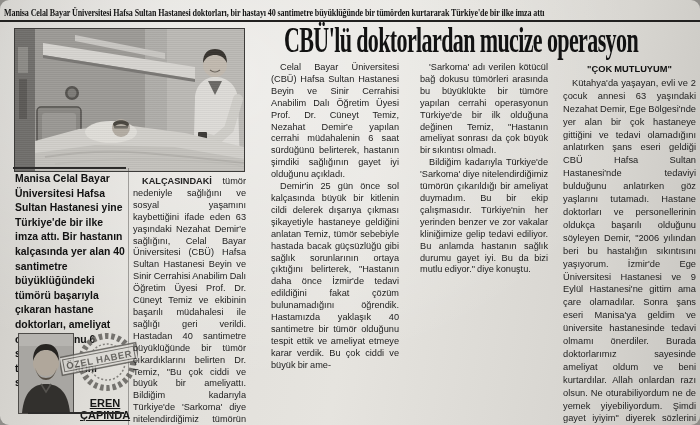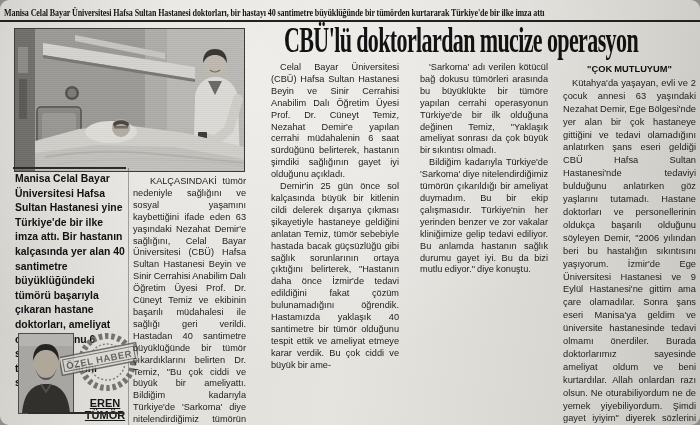--- a/index.html
+++ b/index.html
@@ -43,21 +43,21 @@
   
   .col{position:absolute;top:62px;height:366px;overflow:hidden;text-align:justify;
     font-size:9.2px;line-height:11.9px;color:#222;word-spacing:-0.4px;}
   .col p{margin:0;}
   .col p.ind{text-indent:9px;}
   .col .sub{text-align:center;font-weight:bold;color:#0f0f0f;margin:1px 0;}
   .col-a{left:133px;top:176px;width:113px;height:249px;}
   .col-b{left:271px;width:128px;}
   .col-c{left:420px;width:128px;}
   .col-d{left:563px;width:133px;font-size:9.3px;line-height:12.9px;}
-  .lead-word{font-weight:normal;margin-left:8px;}
+  .lead-word{font-weight:bold;}
 </style>
 </head>
 <body>
 
 <div class="page">
 
   <div class="kicker-wrap">
     <span class="kicker">Manisa Celal Bayar Üniversitesi Hafsa Sultan Hastanesi doktorları, bir hastayı 40 santimetre büyüklüğünde bir tümörden kurtararak Türkiye'de bir ilke imza attı</span>
   </div>
   <div class="kicker-rule"></div>
@@ -128,35 +128,35 @@
           <rect x="0" y="24" width="78" height="18" fill="#dbd9d4" stroke="#5a5854" stroke-width="1.5"></rect>
           <rect x="3" y="27" width="72" height="12" fill="none" stroke="#5a5854" stroke-width="1"></rect>
           <text x="39" y="37" text-anchor="middle" font-size="9.5" font-weight="bold" fill="#504e4a" letter-spacing="0.5" font-family="Liberation Sans, sans-serif">ÖZEL HABER</text>
         </g>
       </g>
     </svg>
   </div>
 
   <div class="reporter-name">
     <span>EREN</span>
-    <span>TÜMÖR</span>
+    <span>ÇAPINDA</span>
   </div>
   <div class="bottom-rule"></div>
 
   <div class="col col-a">
     <p class="ind"><span class="lead-word">KALÇASINDAKİ</span><span> tümör nedeniyle sağlığını ve sosyal yaşamını kaybettiğini ifade eden 63 yaşındaki Nezahat Demir'e sağlığını, Celal Bayar Üniversitesi (CBÜ) Hafsa Sultan Hastanesi Beyin ve Sinir Cerrahisi Anabilim Dalı Öğretim Üyesi Prof. Dr. Cüneyt Temiz ve ekibinin başarılı müdahalesi ile sağlığı geri verildi. Hastadan 40 santimetre büyüklüğünde bir tümör çıkardıklarını belirten Dr. Temiz, "Bu çok ciddi ve büyük bir ameliyattı. Bildiğim kadarıyla Türkiye'de 'Sarkoma' diye nitelendirdiğimiz tümörün çıkarıldığı bir ameliyat duymadım." diye konuştu.</span></p>
   </div>
 
   <div class="col col-b">
     <p class="ind">Celal Bayar Üniversitesi (CBÜ) Hafsa Sultan Hastanesi Beyin ve Sinir Cerrahisi Anabilim Dalı Öğretim Üyesi Prof. Dr. Cüneyt Temiz, Nezahat Demir'e yapılan cerrahi müdahalenin 6 saat sürdüğünü belirterek, hastanın şimdiki sağlığının gayet iyi olduğunu açıkladı.</p>
     <p class="ind">Demir'in 25 gün önce sol kalçasında büyük bir kitlenin cildi delerek dışarıya çıkması şikayetiyle hastaneye geldiğini anlatan Temiz, tümör sebebiyle hastada bacak güçsüzlüğü gibi sağlık sorunlarının ortaya çıktığını belirterek, "Hastanın daha önce İzmir'de tedavi edildiğini fakat çözüm bulunamadığını öğrendik. Hastamızda yaklaşık 40 santimetre bir tümör olduğunu tespit ettik ve ameliyat etmeye karar verdik. Bu çok ciddi ve büyük bir ame-</p>
   </div>
 
   <div class="col col-c">
-    <p class="ind">'Sarkoma' adı verilen kötücül bağ dokusu tümörleri arasında bu büyüklükte bir tümöre yapılan cerrahi operasyonun Türkiye'de bir ilk olduğuna değinen Temiz, "Yaklaşık ameliyat sonrası da çok büyük bir sıkıntısı olmadı.</p>
+    <p class="ind">'Sarkoma' adı verilen kötücül bağ dokusu tümörleri arasında bu büyüklükte bir tümöre yapılan cerrahi operasyonun Türkiye'de bir ilk olduğuna değinen Temiz, "Hastanın ameliyat sonrası da çok büyük bir sıkıntısı olmadı.</p>
     <p class="ind">Bildiğim kadarıyla Türkiye'de 'Sarkoma' diye nitelendirdiğimiz tümörün çıkarıldığı bir ameliyat duymadım. Bu bir ekip çalışmasıdır. Türkiye'nin her yerinden benzer ve zor vakalar kliniğimize gelip tedavi ediliyor. Bu anlamda hastanın sağlık durumu gayet iyi. Bu da bizi mutlu ediyor." diye konuştu.</p>
   </div>
 
   <div class="col col-d">
     <p class="sub">"ÇOK MUTLUYUM"</p>
     <p class="ind">Kütahya'da yaşayan, evli ve 2 çocuk annesi 63 yaşındaki Nezahat Demir, Ege Bölgesi'nde yer alan bir çok hastaneye gittiğini ve tedavi olamadığını anlatırken şans eseri geldiği CBÜ Hafsa Sultan Hastanesi'nde tedaviyi bulduğunu anlatırken göz yaşlarını tutamadı. Hastane doktorları ve personellerinin oldukça başarılı olduğunu söyleyen Demir, "2006 yılından beri bu hastalığın sıkıntısını yaşıyorum. İzmir'de Ege Üniversitesi Hastanesi ve 9 Eylül Hastanesi'ne gittim ama çare olamadılar. Sonra şans eseri Manisa'ya geldim ve üniversite hastanesinde tedavi olmamı önerdiler. Burada doktorlarımız sayesinde ameliyat oldum ve beni kurtardılar. Allah onlardan razı olsun. Ne oturabiliyordum ne de yemek yiyebiliyordum. Şimdi gayet iyiyim" diyerek sözlerini sonlandırdı.</p>
   </div>
 
 </div>
 

